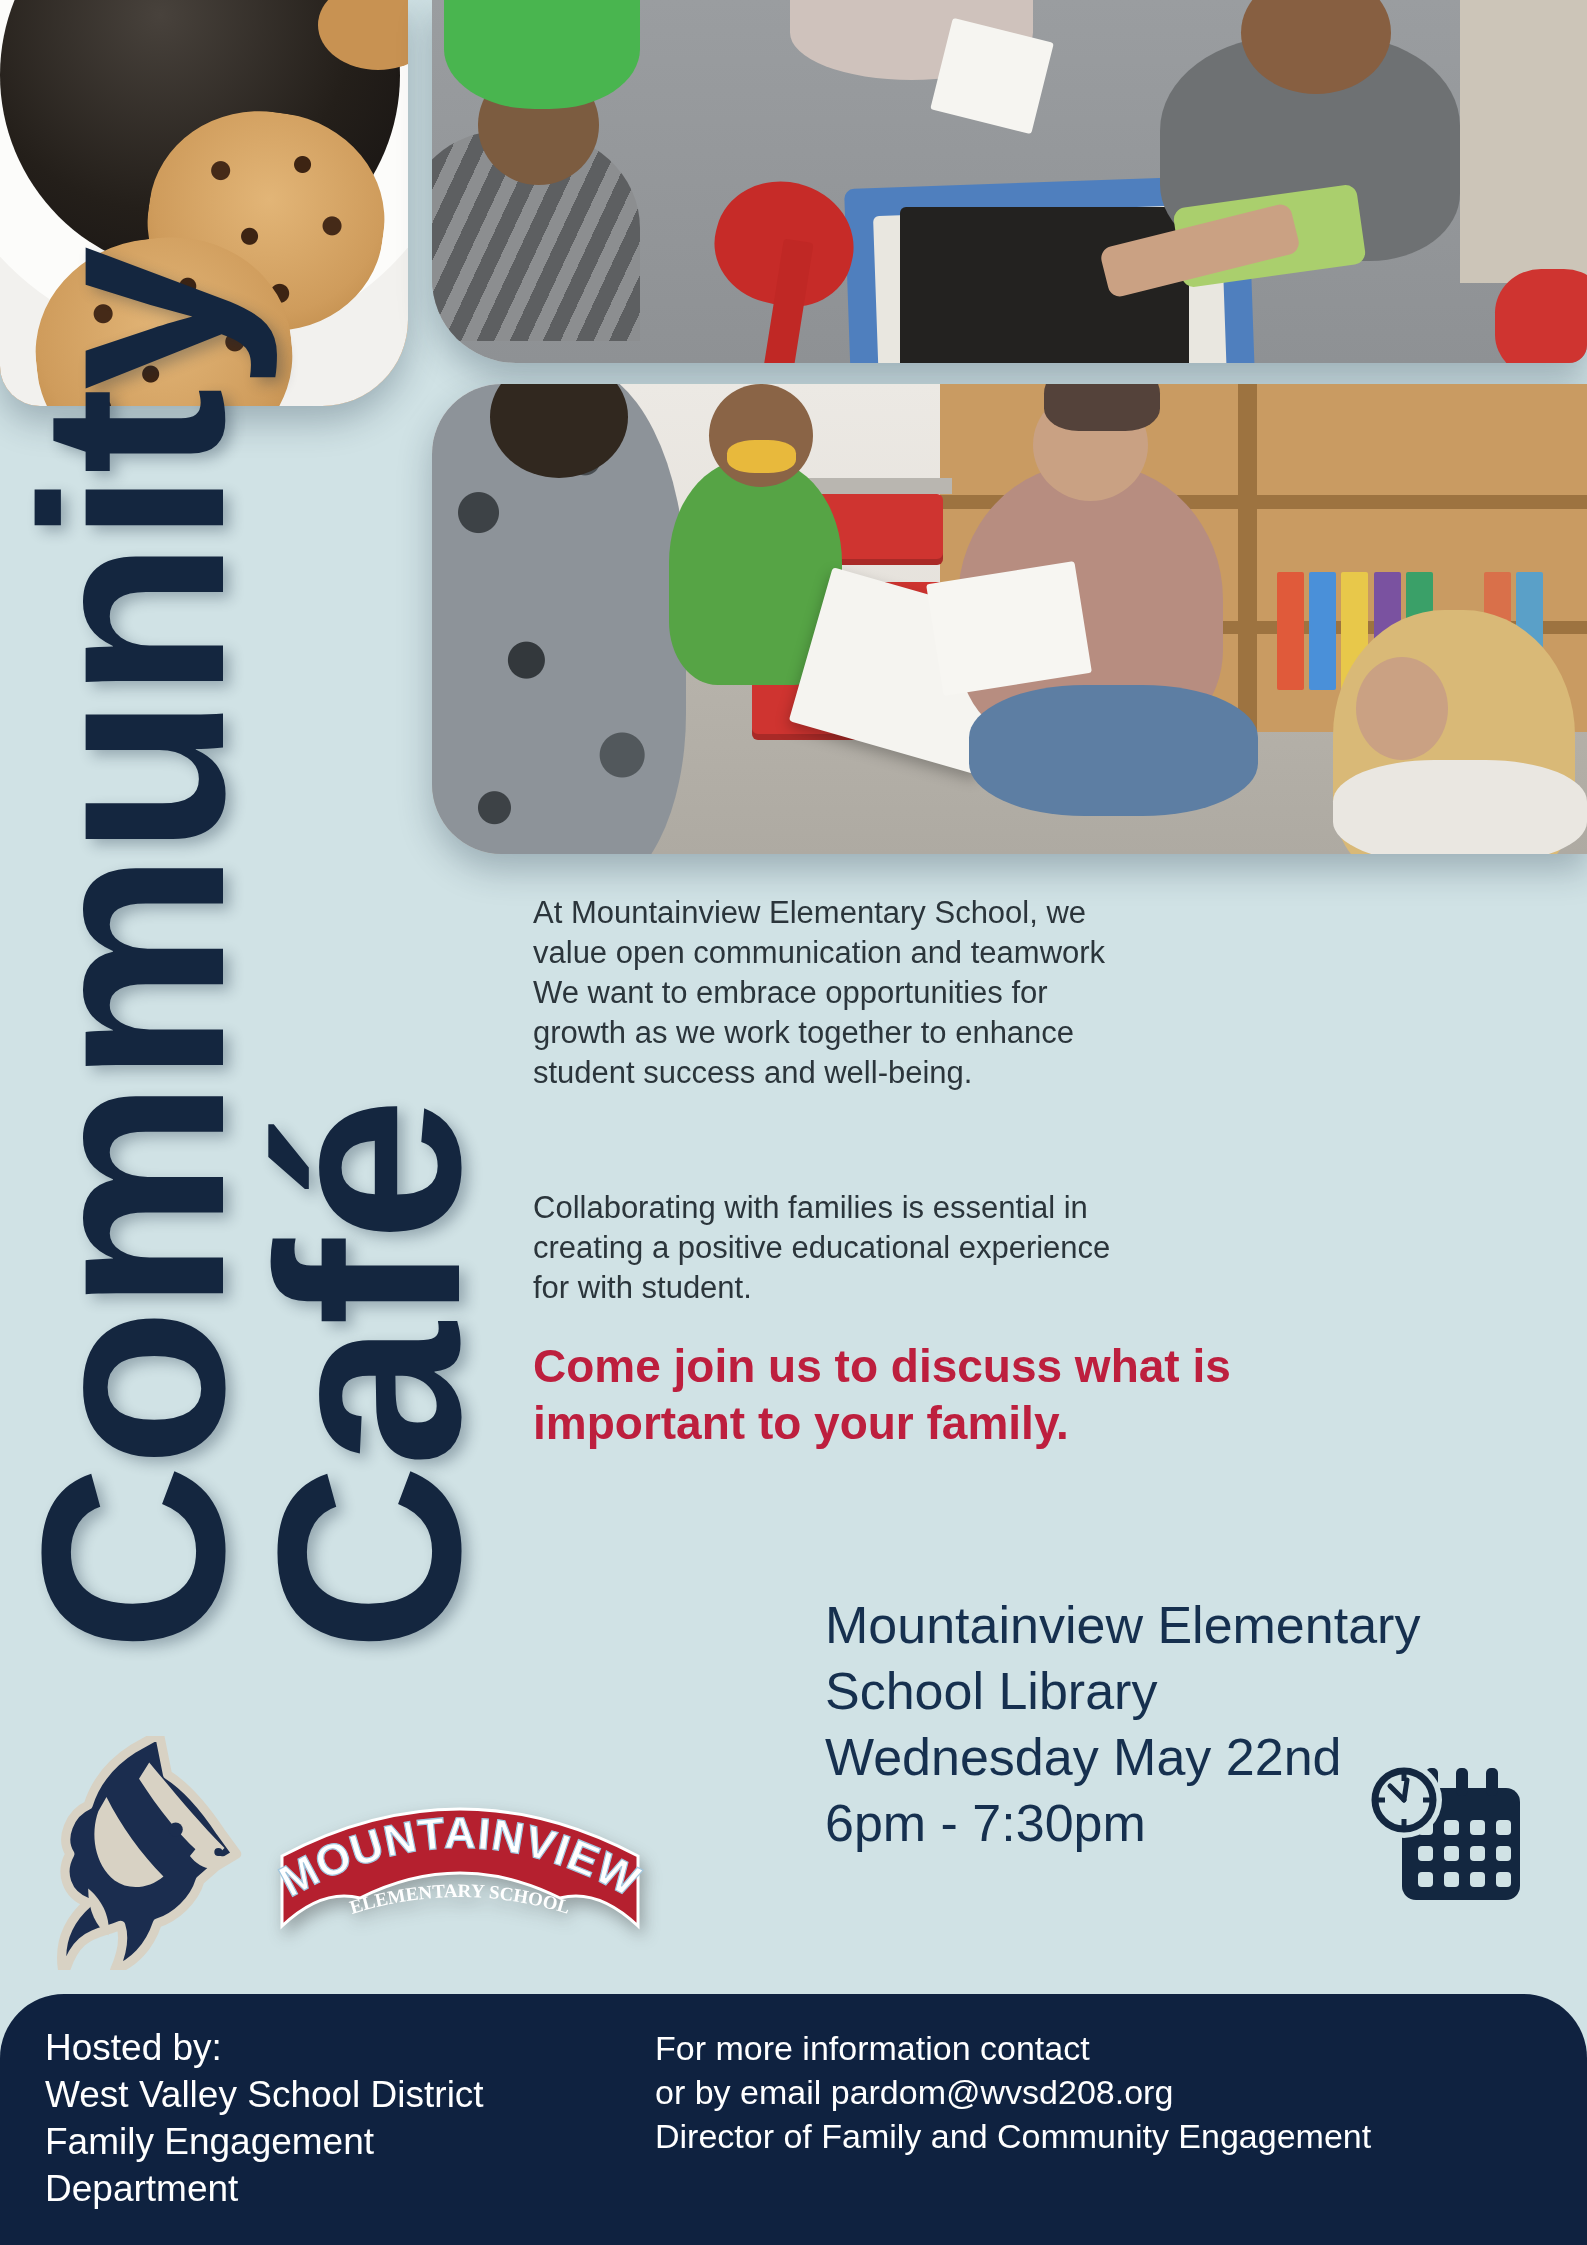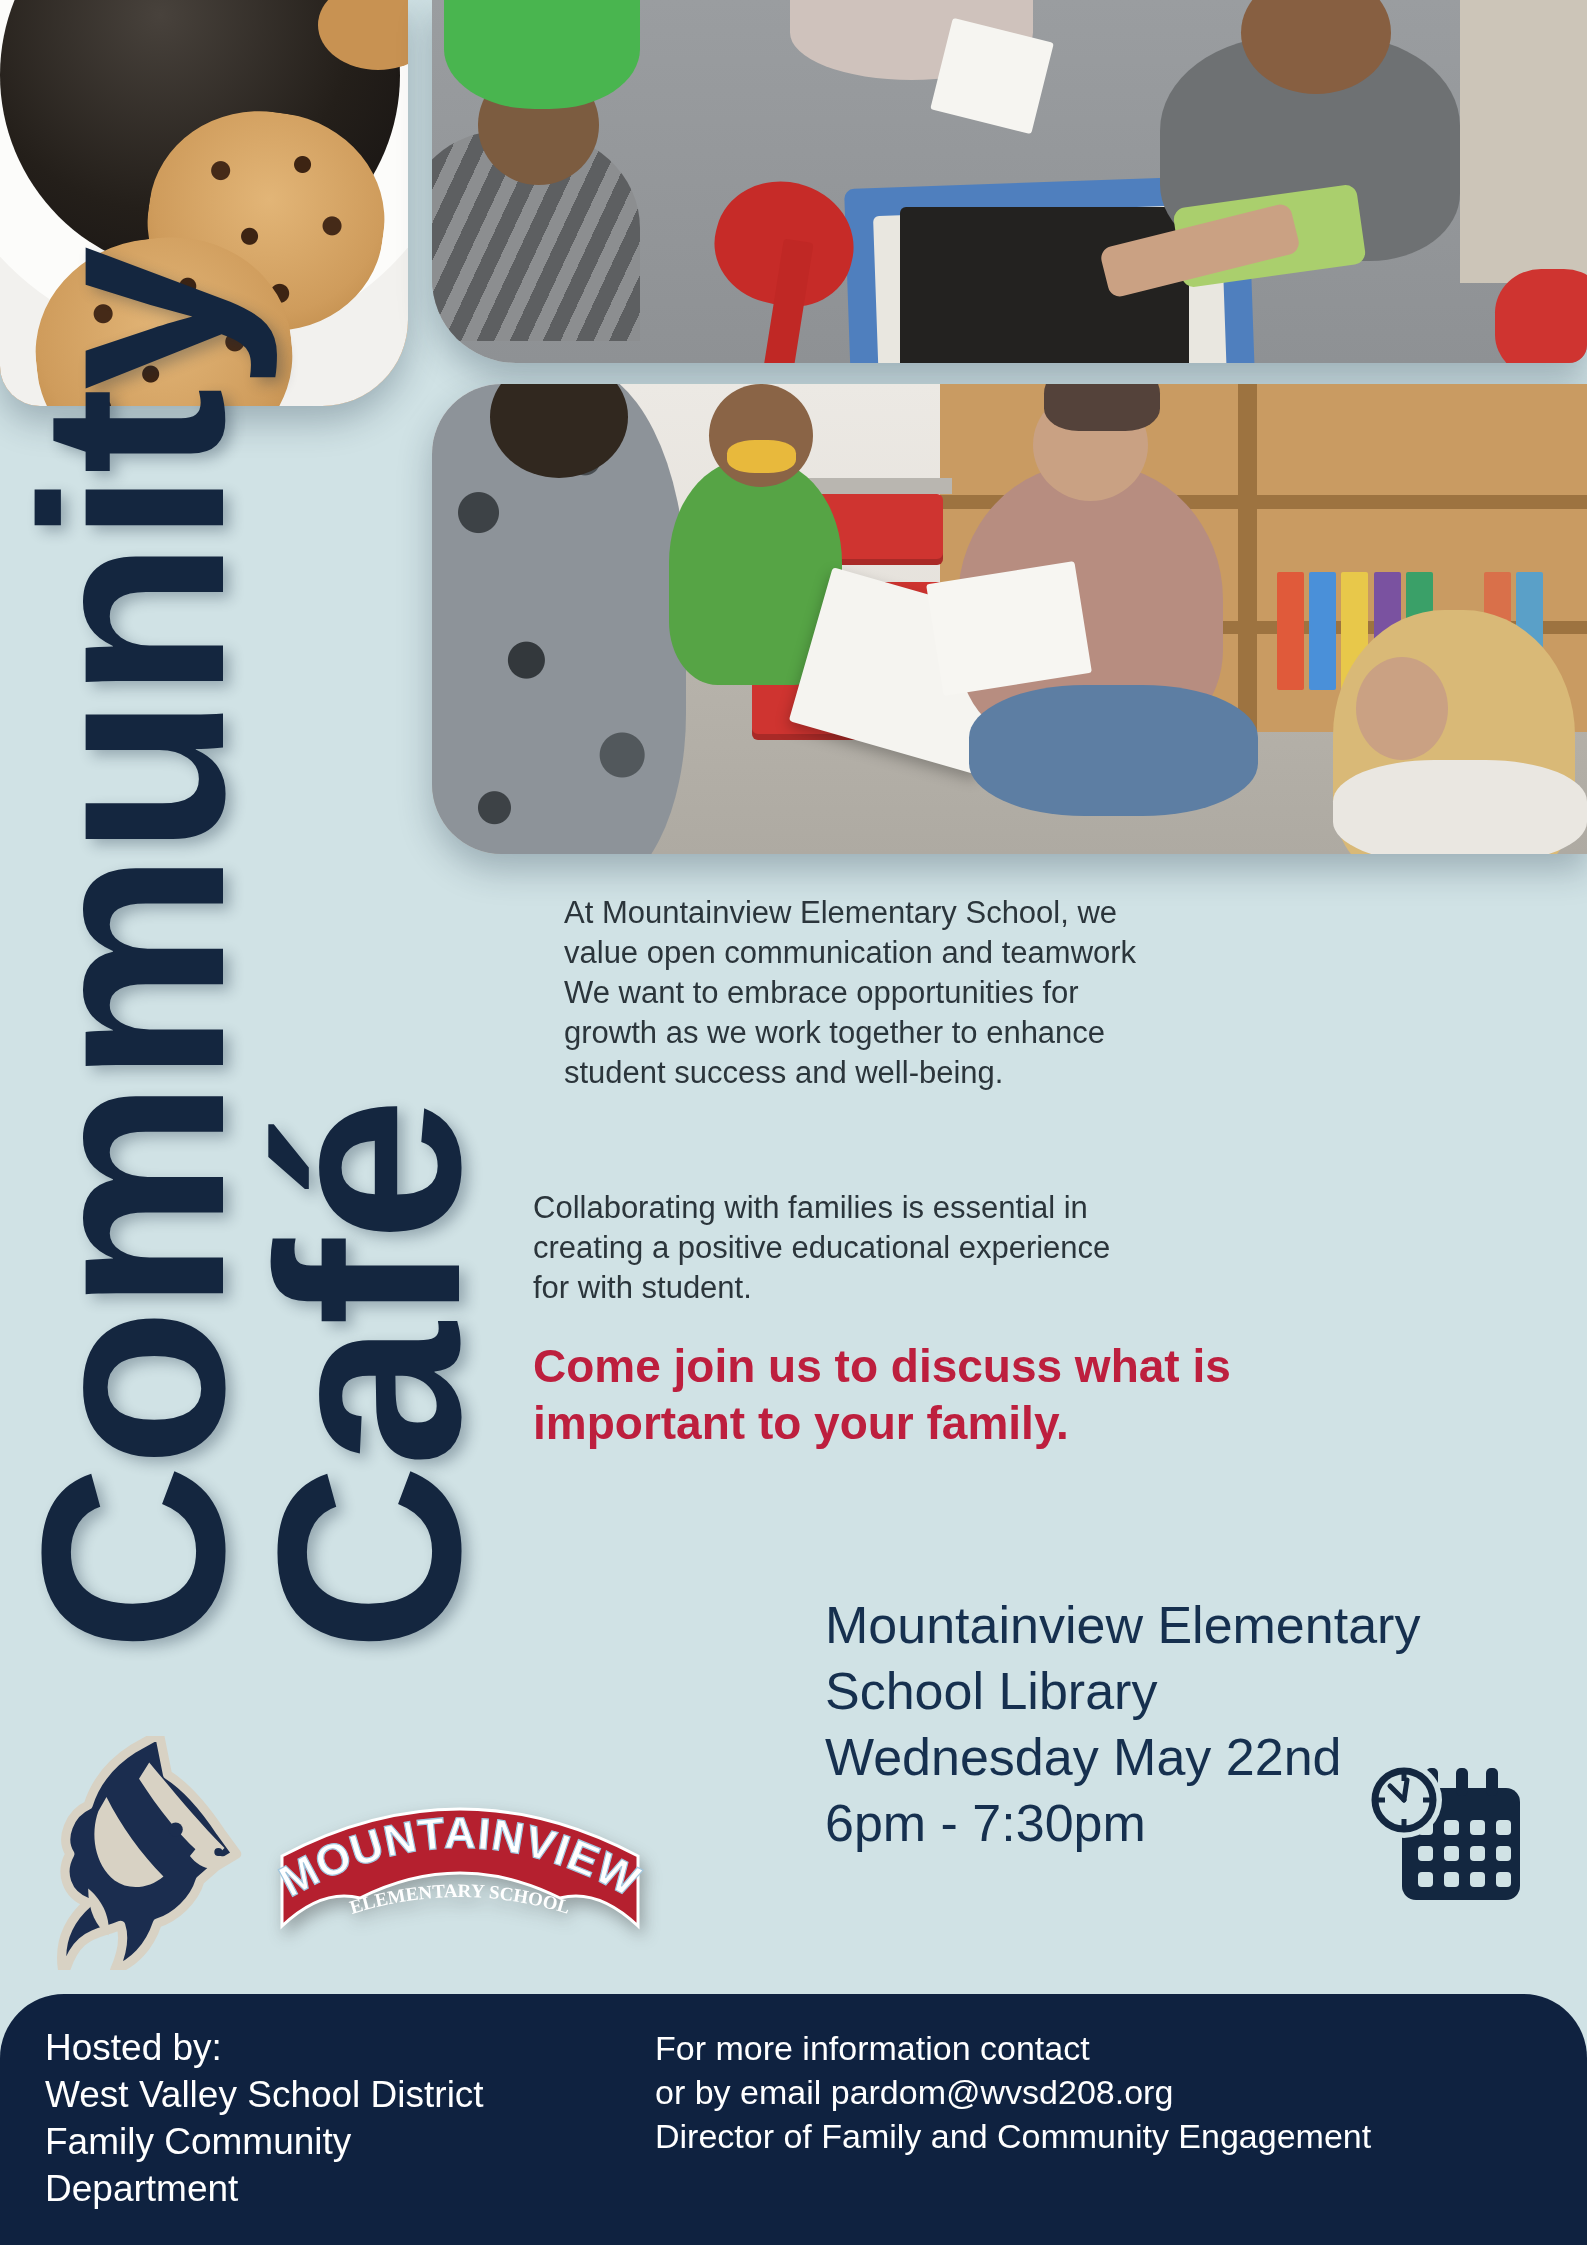--- a/index.html
+++ b/index.html
@@ -83,21 +83,21 @@
 
   
   .vtitle{position:absolute;transform-origin:0 0;transform:rotate(-90deg);
     font-weight:bold;font-size:260px;letter-spacing:-3px;line-height:0.95;
     color:#14263f;white-space:nowrap;text-shadow:-6px 7px 14px rgba(20,40,60,.30);}
   #title-community{left:10px;top:1652px;}
   #title-cafe{left:246px;top:1652px;}
 
   
   .copy{position:absolute;color:#2b353b;font-size:31px;line-height:40px;}
-  #intro{left:564px;top:893px;}
+  #intro{left:533px;top:893px;}
   #collab{left:533px;top:1188px;}
   #cta{left:533px;top:1338px;color:#bd1f3e;font-weight:bold;font-size:46px;line-height:57px;}
   #event{left:825px;top:1592px;color:#16304f;font-size:52px;line-height:66px;}
 
   
   #horse-logo{left:22px;top:1736px;width:230px;height:234px;}
   #banner-logo{left:276px;top:1792px;width:368px;height:142px;filter:drop-shadow(4px 8px 8px rgba(40,40,40,.35));}
   #event-icon{left:1364px;top:1760px;width:164px;height:146px;}
 
   
@@ -257,21 +257,21 @@
       <line x1="59" y1="40" x2="66" y2="40" stroke="#132740" stroke-width="5"></line>
       <line x1="40" y1="40" x2="43" y2="20" stroke="#132740" stroke-width="5" stroke-linecap="round"></line>
       <line x1="40" y1="40" x2="26" y2="26" stroke="#132740" stroke-width="5" stroke-linecap="round"></line>
     </g>
   </svg>
 
   <div id="footer">
     <div id="footer-left">
       <div>Hosted by:</div>
       <div>West Valley School District</div>
-      <div>Family Community</div>
+      <div>Family Engagement</div>
       <div>Department</div>
     </div>
     <div id="footer-right">
       <div>For more information contact</div>
       <div>or by email pardom@wvsd208.org</div>
       <div>Director of Family and Community Engagement</div>
     </div>
   </div>
 
 </div>

